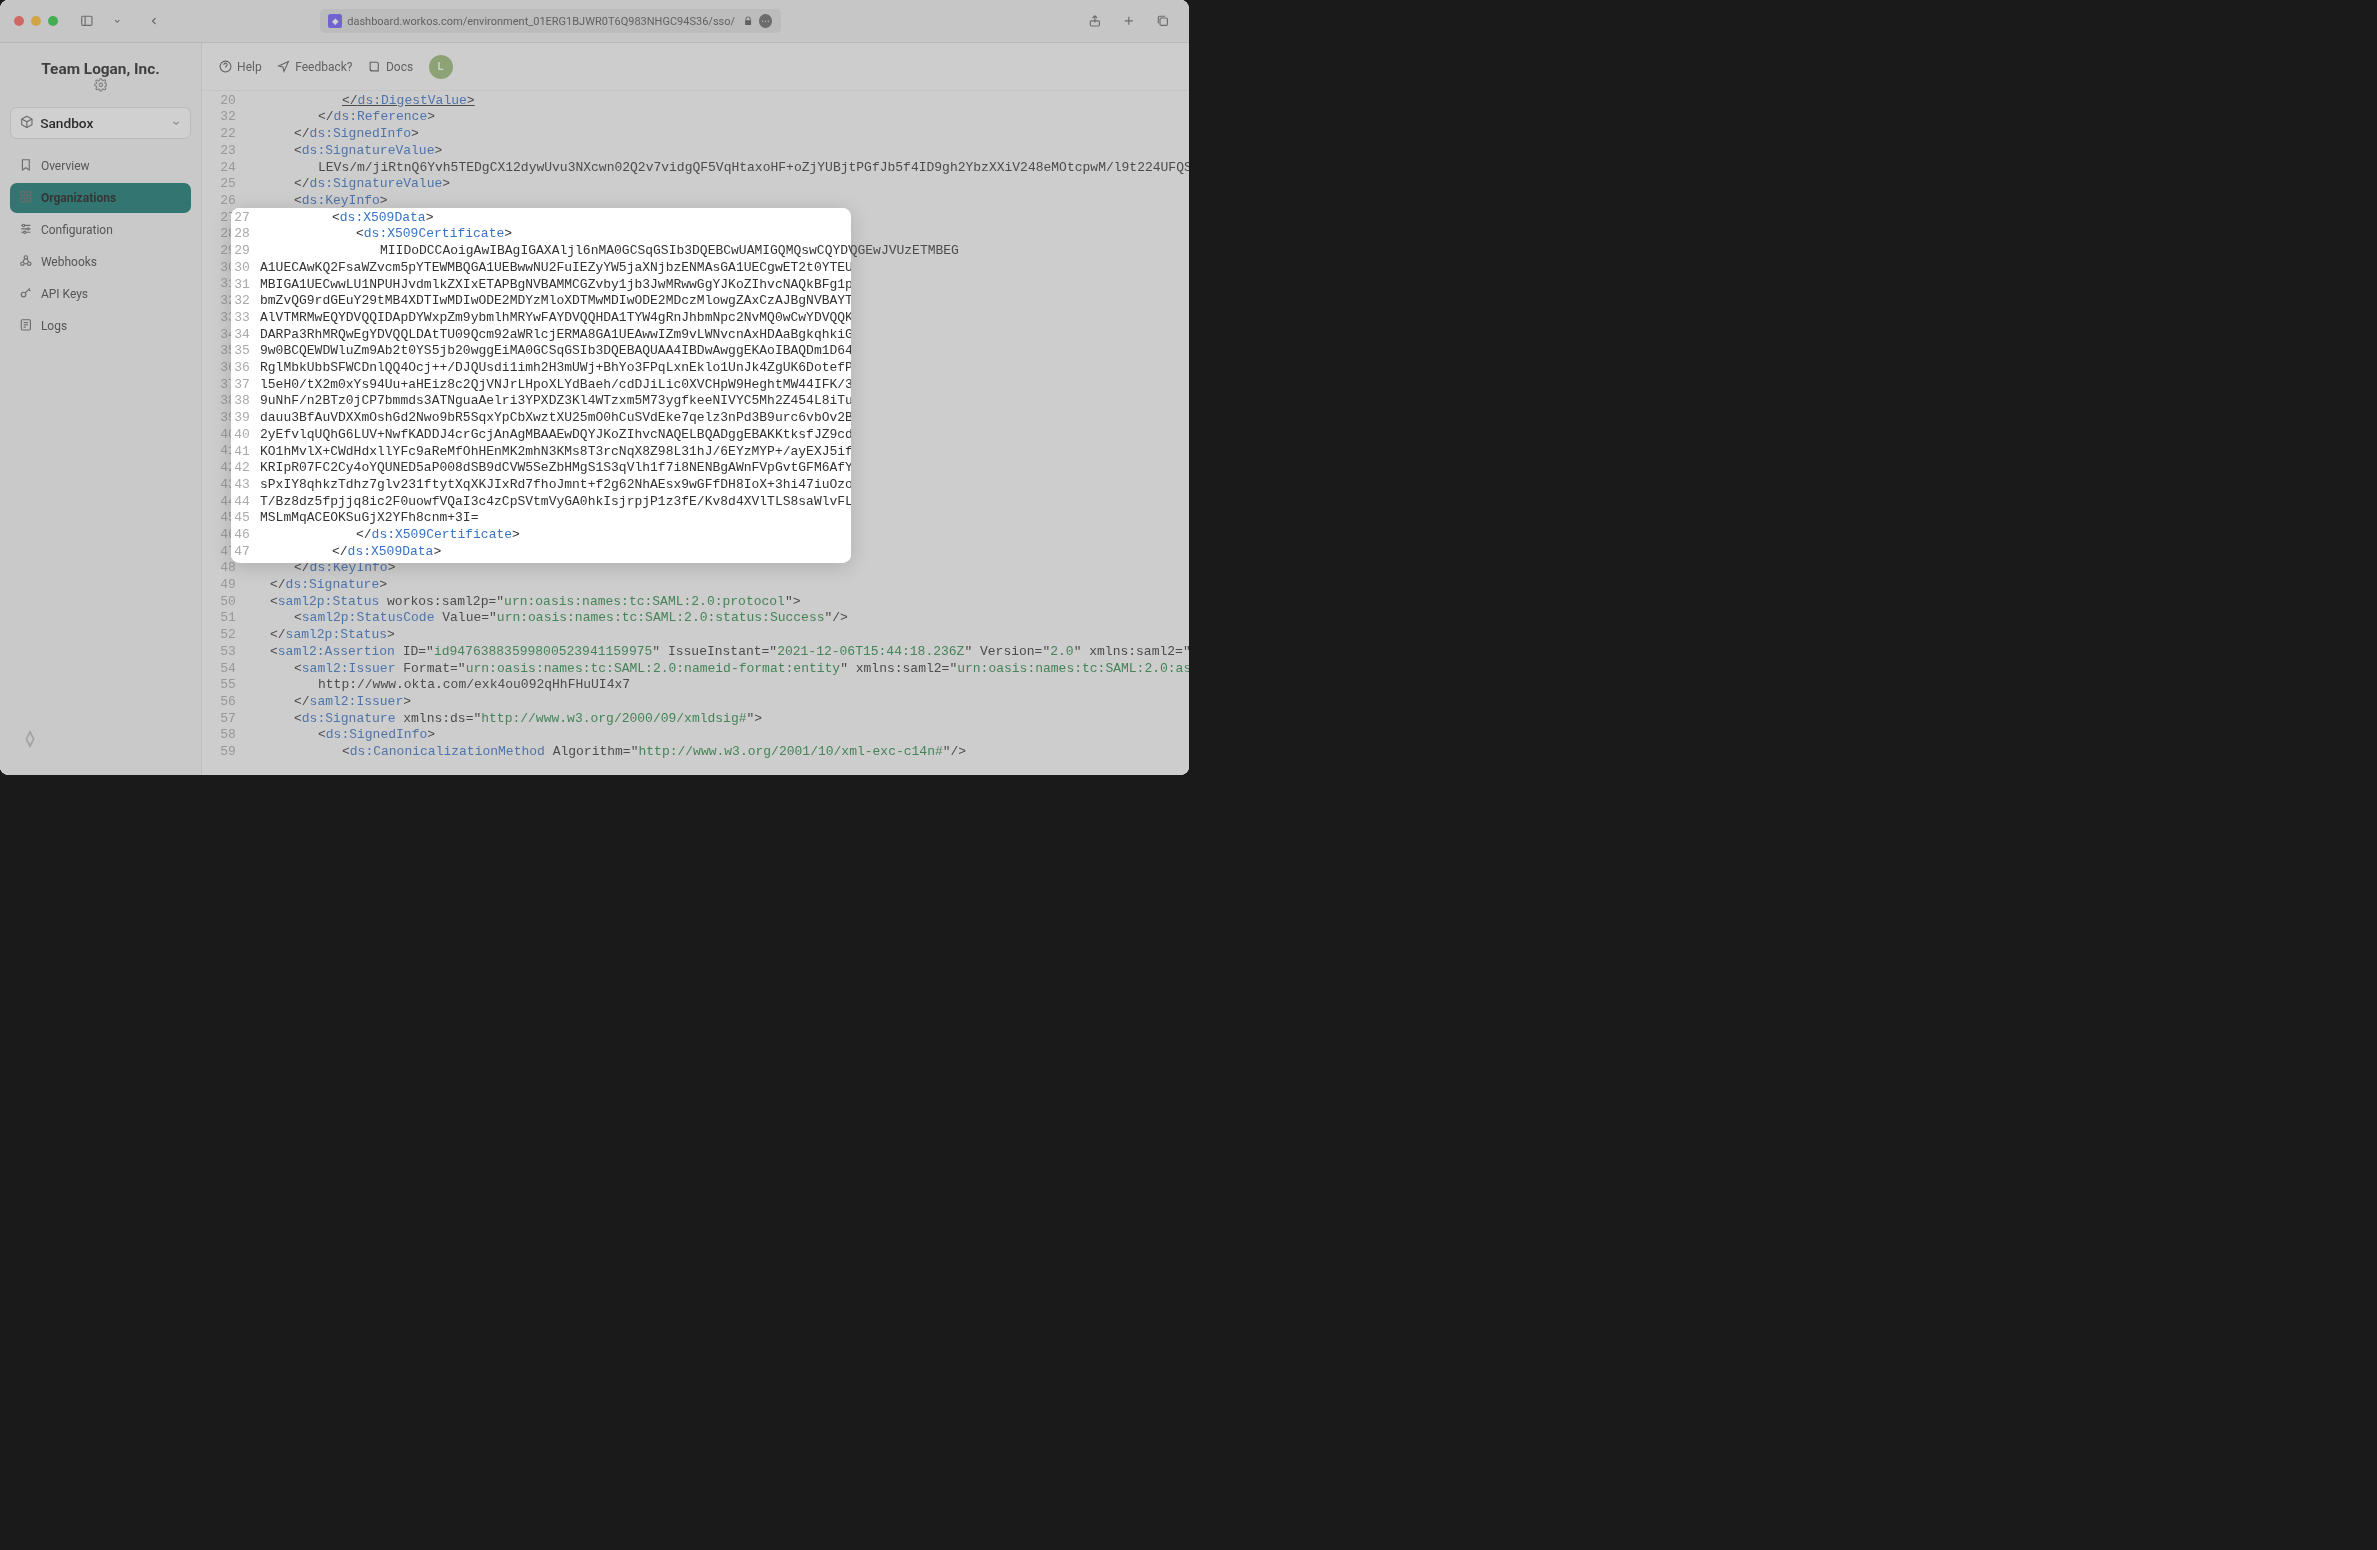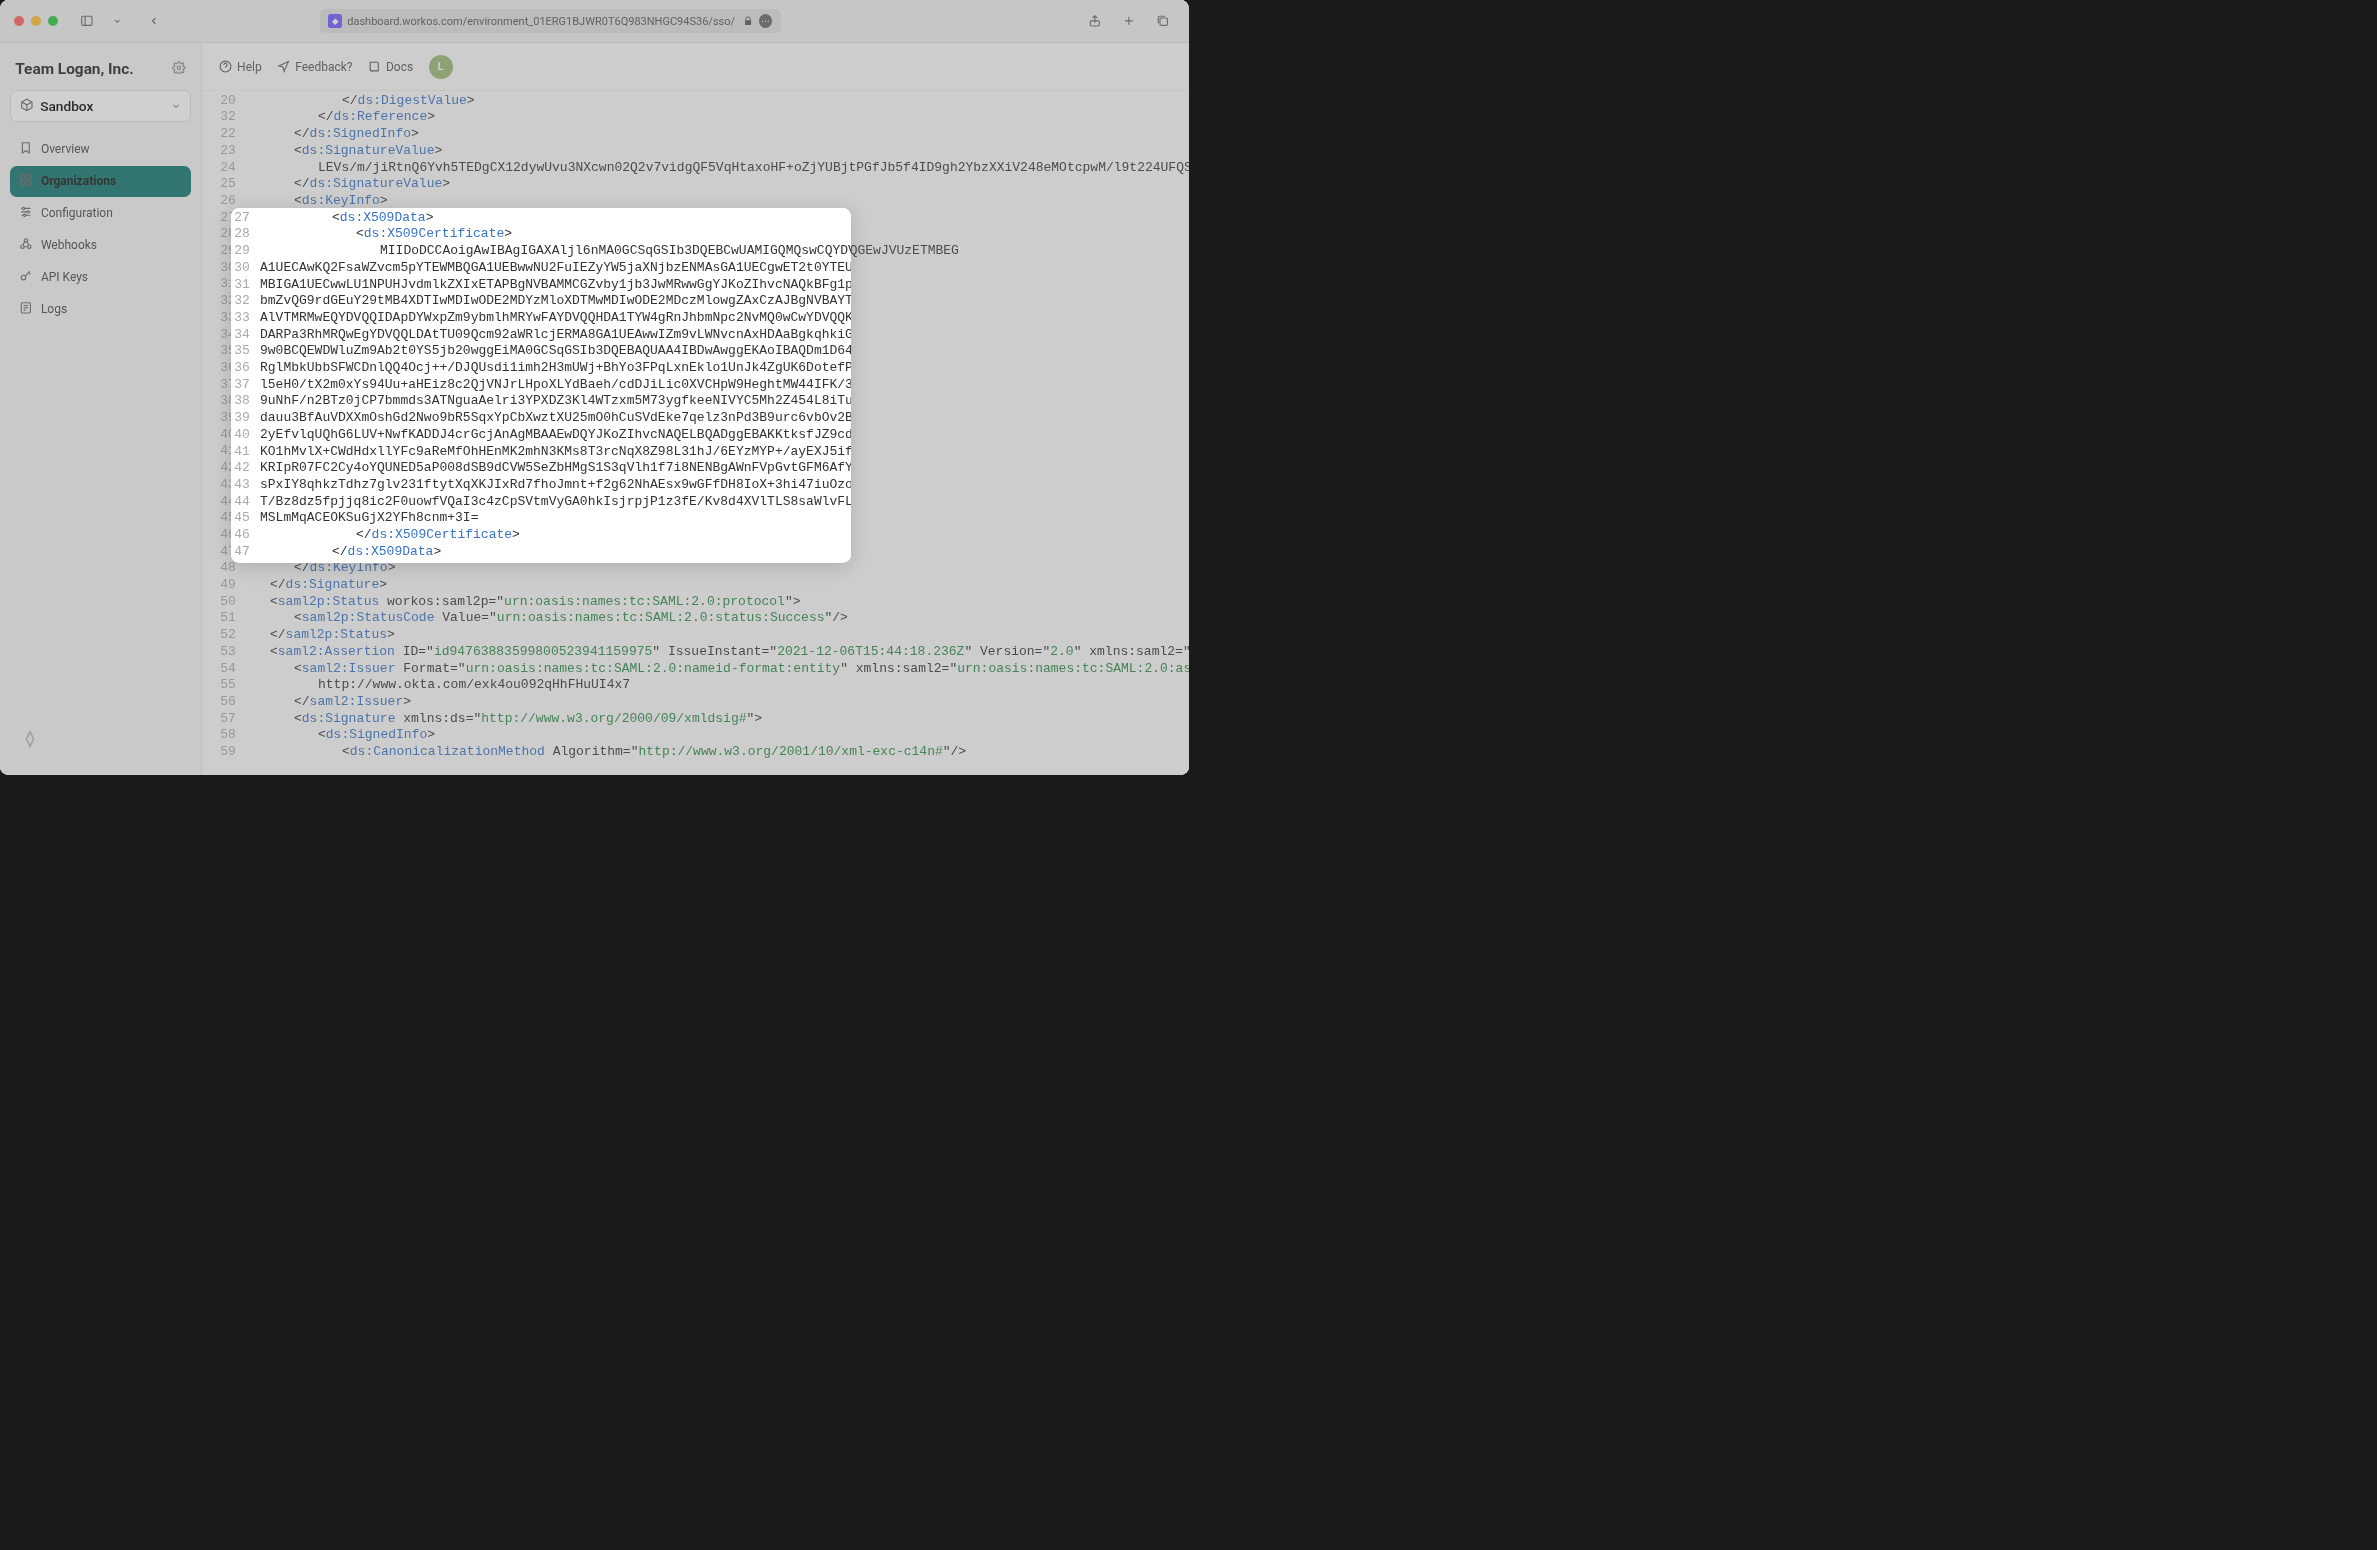--- a/index.html
+++ b/index.html
@@ -64,20 +64,21 @@
     width: 202px;
     background: #f5f5f5;
     border-right: 0.9px solid #e5e5e5;
     display: flex;
     flex-direction: column;
     padding: 13.7px 10.2px;
   }
   .team-row {
     display:flex; align-items:center; justify-content:space-between;
     padding: 3.4px 5.1px 12px 5.1px;
+    flex-direction: column;
   }
   .team-name { font-weight: 700; font-size: 15.4px; color:#222; }
   .env-selector {
     border: 0.9px solid #ddd;
     border-radius: 6.8px;
     padding: 6.8px 8.5px;
     display:flex; align-items:center; gap:6.8px;
     background:#fff;
     margin-bottom: 8.5px;
   }
@@ -307,21 +308,21 @@
               <path d="M4 4h12a3 3 0 013 3v13H7a3 3 0 01-3-3V4z"></path>
               <path d="M4 17a3 3 0 003 3"></path>
             </svg>
           <span>Docs</span>
         </a>
         <div class="avatar">
           <span>L</span>
         </div>
       </div>
       <div class="code-area" id="code-area-main">
-          <div class="code-line"><span class="gutter">20</span><span class="code-text" style="padding-left: 96px;"><span class="punct">&lt;/</span><span class="tag">ds:DigestValue</span><span class="punct">&gt;</span></span></div>
+          <div class="code-line"><span class="gutter">20</span><span class="code-text" style="padding-left: 96px; text-decoration: underline;"><span class="punct">&lt;/</span><span class="tag">ds:DigestValue</span><span class="punct">&gt;</span></span></div>
           <div class="code-line"><span class="gutter">32</span><span class="code-text" style="padding-left: 72px;"><span class="punct">&lt;/</span><span class="tag">ds:Reference</span><span class="punct">&gt;</span></span></div>
           <div class="code-line"><span class="gutter">22</span><span class="code-text" style="padding-left: 48px;"><span class="punct">&lt;/</span><span class="tag">ds:SignedInfo</span><span class="punct">&gt;</span></span></div>
           <div class="code-line"><span class="gutter">23</span><span class="code-text" style="padding-left: 48px;"><span class="punct">&lt;</span><span class="tag">ds:SignatureValue</span><span class="punct">&gt;</span></span></div>
           <div class="code-line"><span class="gutter">24</span><span class="code-text" style="padding-left: 72px;"><span class="attr">LEVs/m/jiRtnQ6Yvh5TEDgCX12dywUvu3NXcwn02Q2v7vidgQF5VqHtaxoHF+oZjYUBjtPGfJb5f4ID9gh2YbzXXiV248eMOtcpwM/l9t224UFQSZceUOnxH1EOqik6SNvHfNM00j</span></span></div>
           <div class="code-line"><span class="gutter">25</span><span class="code-text" style="padding-left: 48px;"><span class="punct">&lt;/</span><span class="tag">ds:SignatureValue</span><span class="punct">&gt;</span></span></div>
           <div class="code-line"><span class="gutter">26</span><span class="code-text" style="padding-left: 48px;"><span class="punct">&lt;</span><span class="tag">ds:KeyInfo</span><span class="punct">&gt;</span></span></div>
           <div class="code-line"><span class="gutter">27</span><span class="code-text" style="padding-left: 72px;"><span class="punct">&lt;</span><span class="tag">ds:X509Data</span><span class="punct">&gt;</span></span></div>
           <div class="code-line"><span class="gutter">28</span><span class="code-text" style="padding-left: 96px;"><span class="punct">&lt;</span><span class="tag">ds:X509Certificate</span><span class="punct">&gt;</span></span></div>
           <div class="code-line"><span class="gutter">29</span><span class="code-text" style="padding-left: 120px;"><span class="attr">MIIDoDCCAoigAwIBAgIGAXAljl6nMA0GCSqGSIb3DQEBCwUAMIGQMQswCQYDVQQGEwJVUzETMBEG</span></span></div>
           <div class="code-line"><span class="gutter">30</span><span class="code-text" style="padding-left: 0px;"><span class="attr">A1UECAwKQ2FsaWZvcm5pYTEWMBQGA1UEBwwNU2FuIEZyYW5jaXNjbzENMAsGA1UECgwET2t0YTEU</span></span></div>

